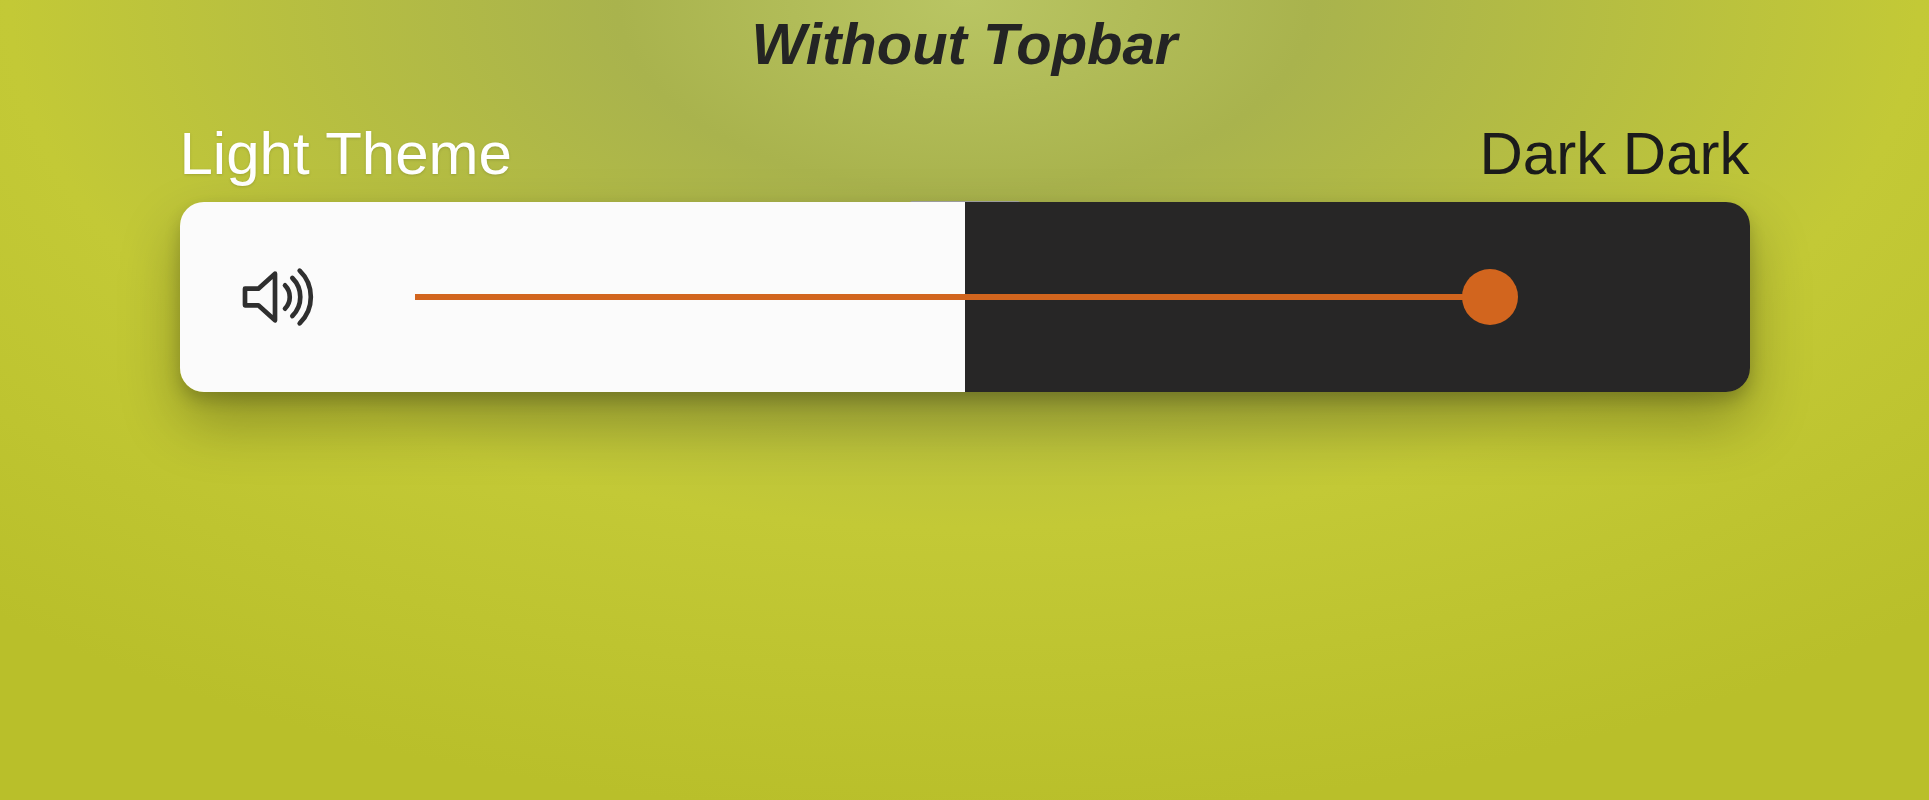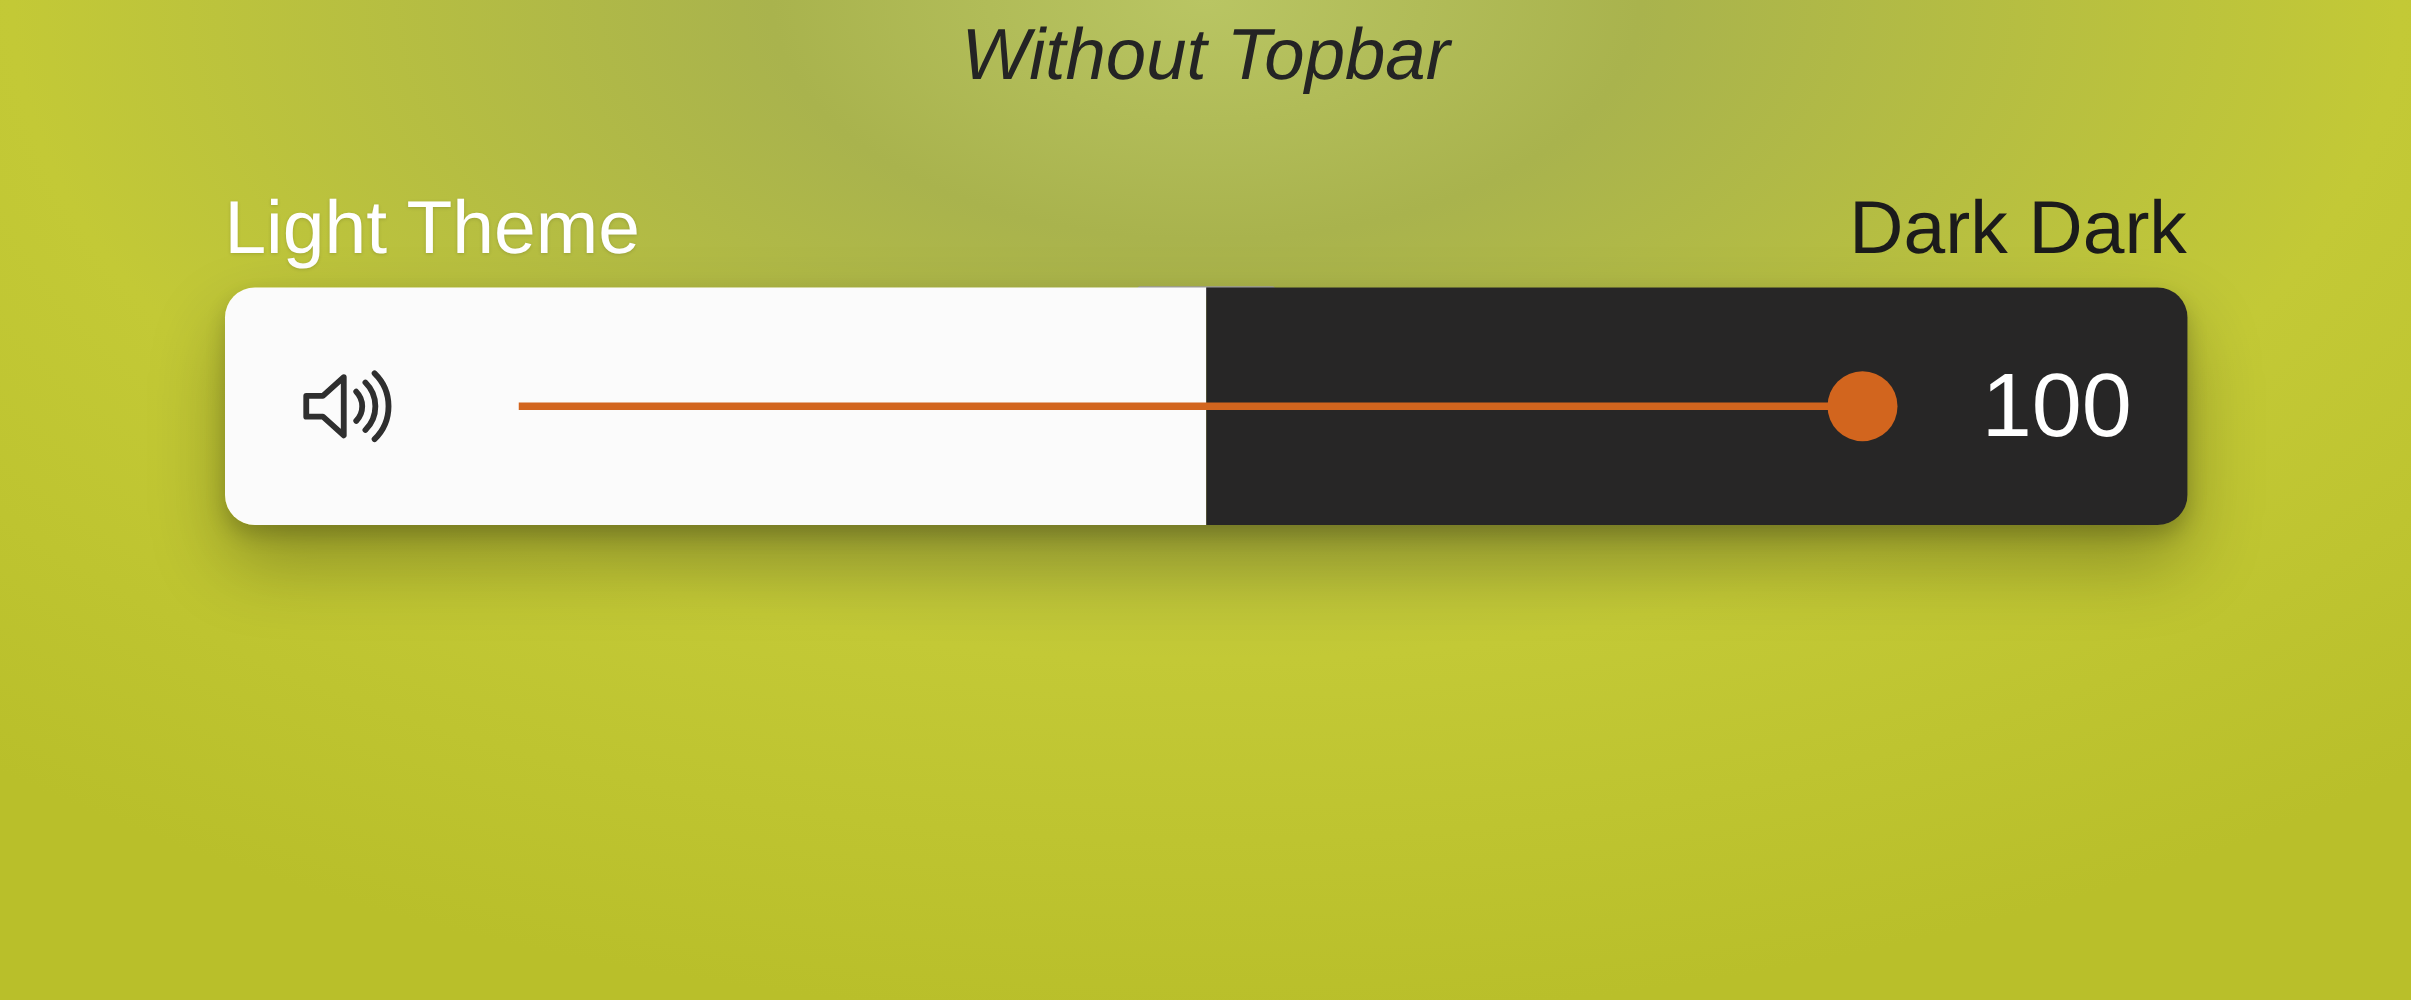--- a/index.html
+++ b/index.html
@@ -13,30 +13,30 @@
       height: 800px;
       font-family: "Segoe UI", Tahoma, sans-serif;
       background: radial-gradient(ellipse 90% 120% at 50% 0%, #b9c563 0%, #a9b34d 20%, #c3c936 55%, #b9bf2a 85%);
       overflow: hidden;
       position: relative;
     }
 
     .page-title {
       font-size: 58px;
       font-style: italic;
-      font-weight: 400;
+      font-weight: 700;
       color: #242424;
       text-align: center;
       margin-top: 10px;
     }
 
     .labels-row {
       display: flex;
       justify-content: space-between;
-      margin: 70px auto 14px auto;
+      margin: 42px auto 14px auto;
       width: 1570px;
     }
 
     .theme-label-left {
       font-size: 60px;
       font-weight: 300;
       color: #ffffff;
       text-shadow: 0 1px 3px rgba(0,0,0,0.15);
     }
 
@@ -162,14 +162,13 @@
       <path d="M17.2 6.3 a8 8 0 0 1 0 11.4"></path>
       <path d="M19.4 4.1 a11 11 0 0 1 0 15.8"></path>
     </svg>
   </span>
 
   <div class="track-container">
     <div class="track-fill"></div>
     <div class="thumb"></div>
   </div>
 
-  <div class="volume-value">100</div>
 </div>
 
 </body></html>

